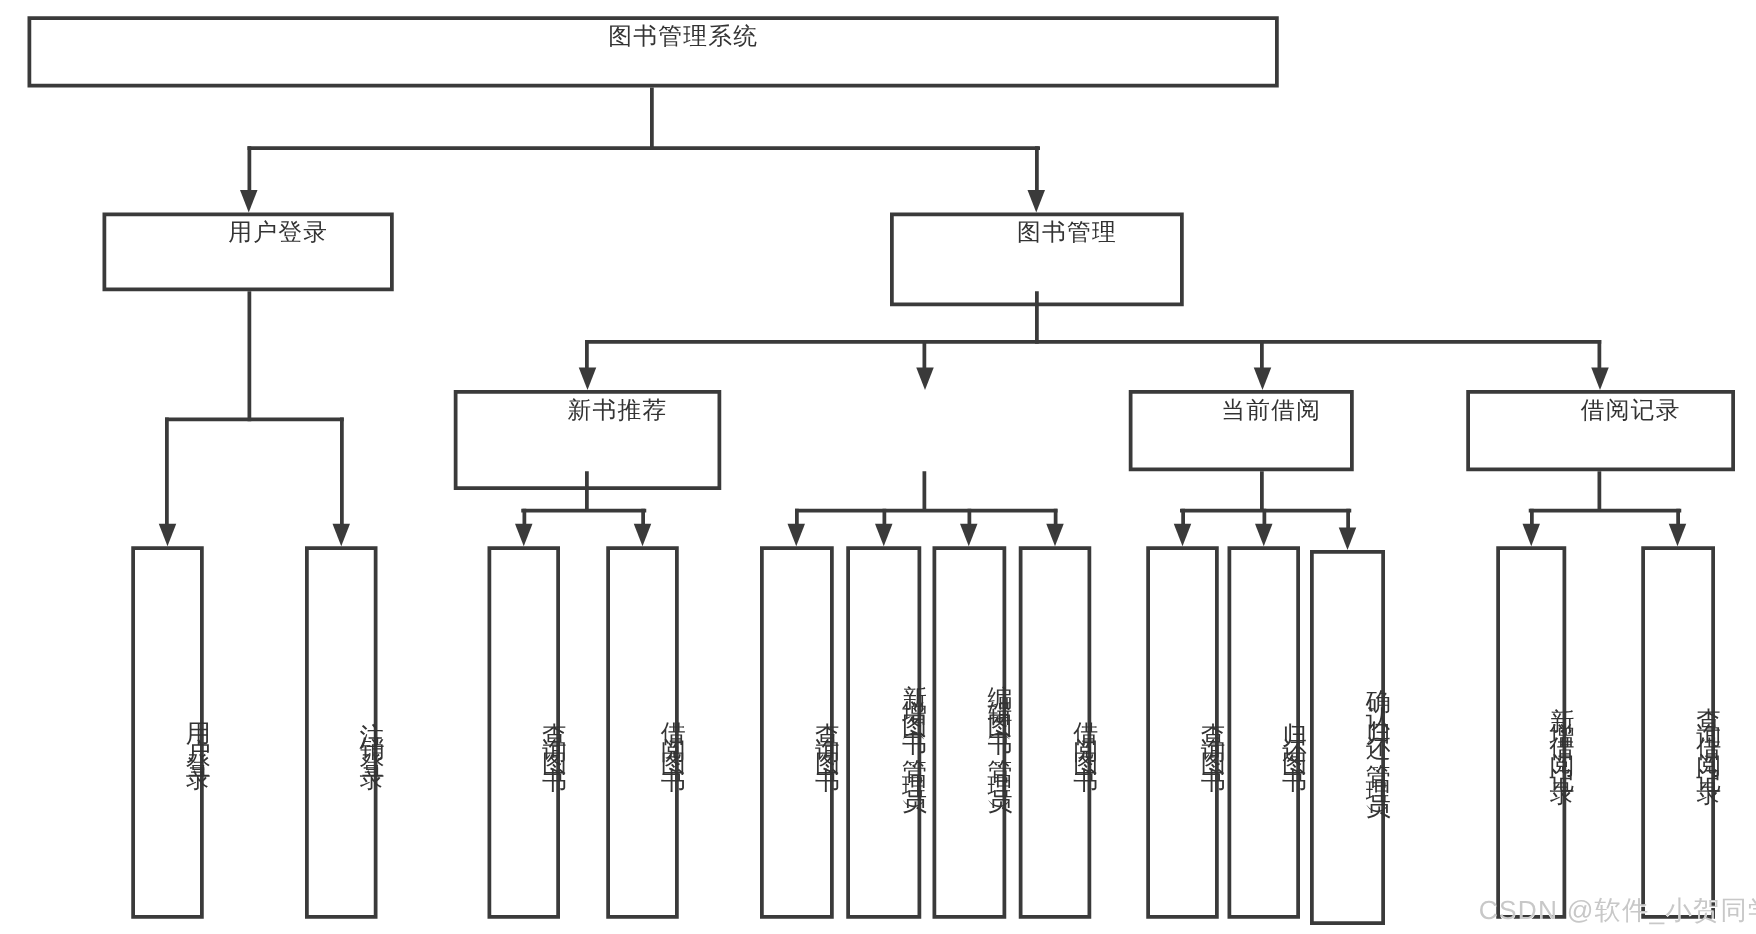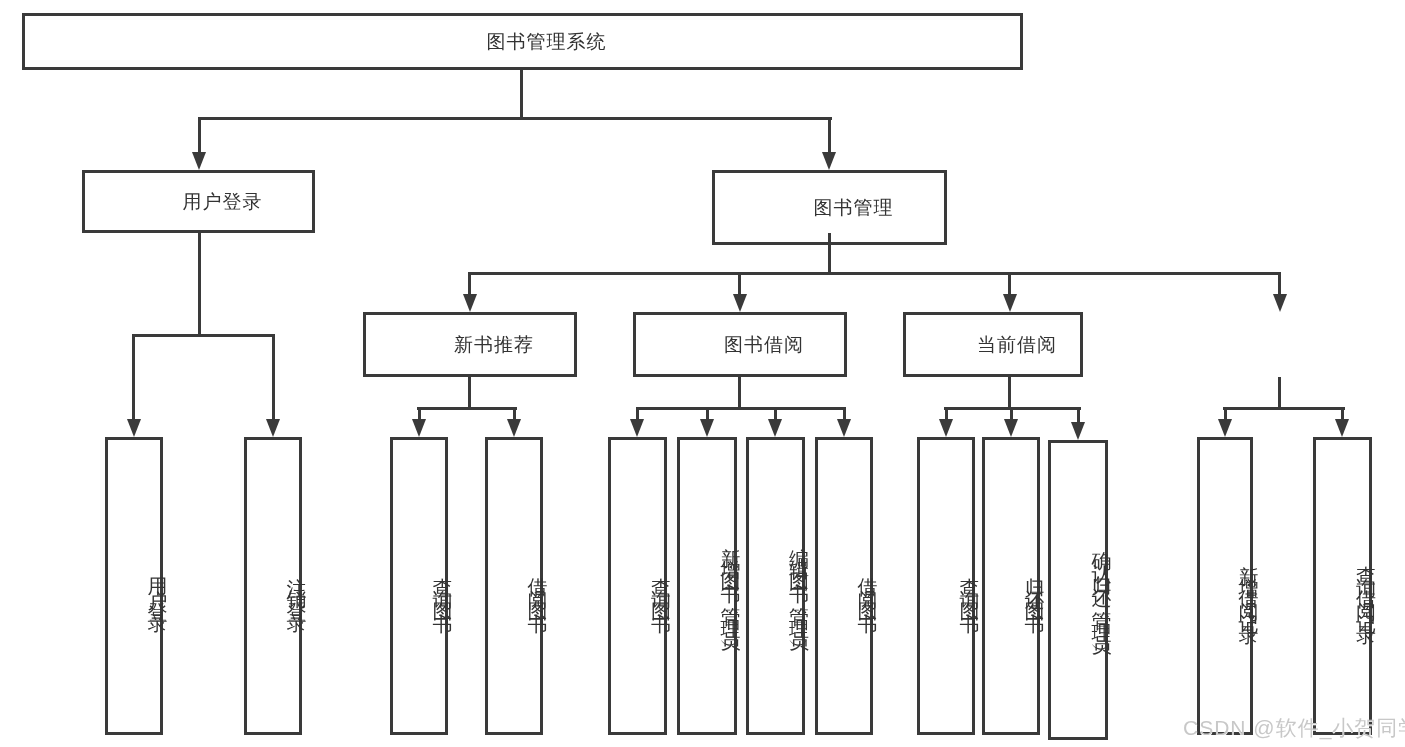--- a/index.html
+++ b/index.html
@@ -2,21 +2,21 @@
 <html><head>
 <meta charset="utf-8">
 <style>
   html,body{margin:0;padding:0;background:#ffffff;}
   .canvas{
     position:relative;width:1405px;height:747px;background:#ffffff;overflow:hidden;
     font-family:"Liberation Sans","DejaVu Sans",sans-serif;color:#333333;
   }
   .node{
     position:absolute;background:#ffffff;border:3px solid #3a3a3a;box-sizing:border-box;
-    display:flex;align-items:center;justify-content:center;text-align:center;padding-left:48px;
+    display:flex;justify-content:center;text-align:center;padding-left:48px;
   }
   .node.h{font-size:19px;letter-spacing:1px;white-space:nowrap;}
   .node.v .vtext{
     writing-mode:vertical-rl;text-orientation:mixed;
     font-size:20px;letter-spacing:12px;line-height:1;white-space:nowrap;
   }
   .hl{position:absolute;height:3px;background:#3a3a3a;}
   .vl{position:absolute;width:3px;background:#3a3a3a;}
   .ar{
     position:absolute;width:0;height:0;
@@ -37,28 +37,28 @@
     <span>图书管理系统</span>
   </div>
 
   <div class="node h" style="left:82px;top:170px;width:233px;height:63px">
     <span>用户登录</span>
   </div>
   <div class="node h" style="left:712px;top:170px;width:235px;height:75px">
     <span>图书管理</span>
   </div>
 
-  <div class="node h" style="left:363px;top:312px;width:214px;height:65px">
+  <div class="node h" style="left:363px;top:312px;width:214px;height:80px">
     <span>新书推荐</span>
-  </div>
-  <div class="node h" style="left:633px;top:312px;width:214px;height:65px">
-    <span>图书借阅</span>
   </div>
   <div class="node h" style="left:903px;top:312px;width:180px;height:65px">
     <span>当前借阅</span>
+  </div>
+  <div class="node h" style="left:1173px;top:312px;width:215px;height:65px">
+    <span>借阅记录</span>
   </div>
 
   <div class="node v" style="left:105px;top:437px;width:58px;height:298px">
     <span class="vtext">用户登录</span>
   </div>
   <div class="node v" style="left:244px;top:437px;width:58px;height:298px">
     <span class="vtext">注销登录</span>
   </div>
 
   <div class="node v" style="left:390px;top:437px;width:58px;height:298px">

